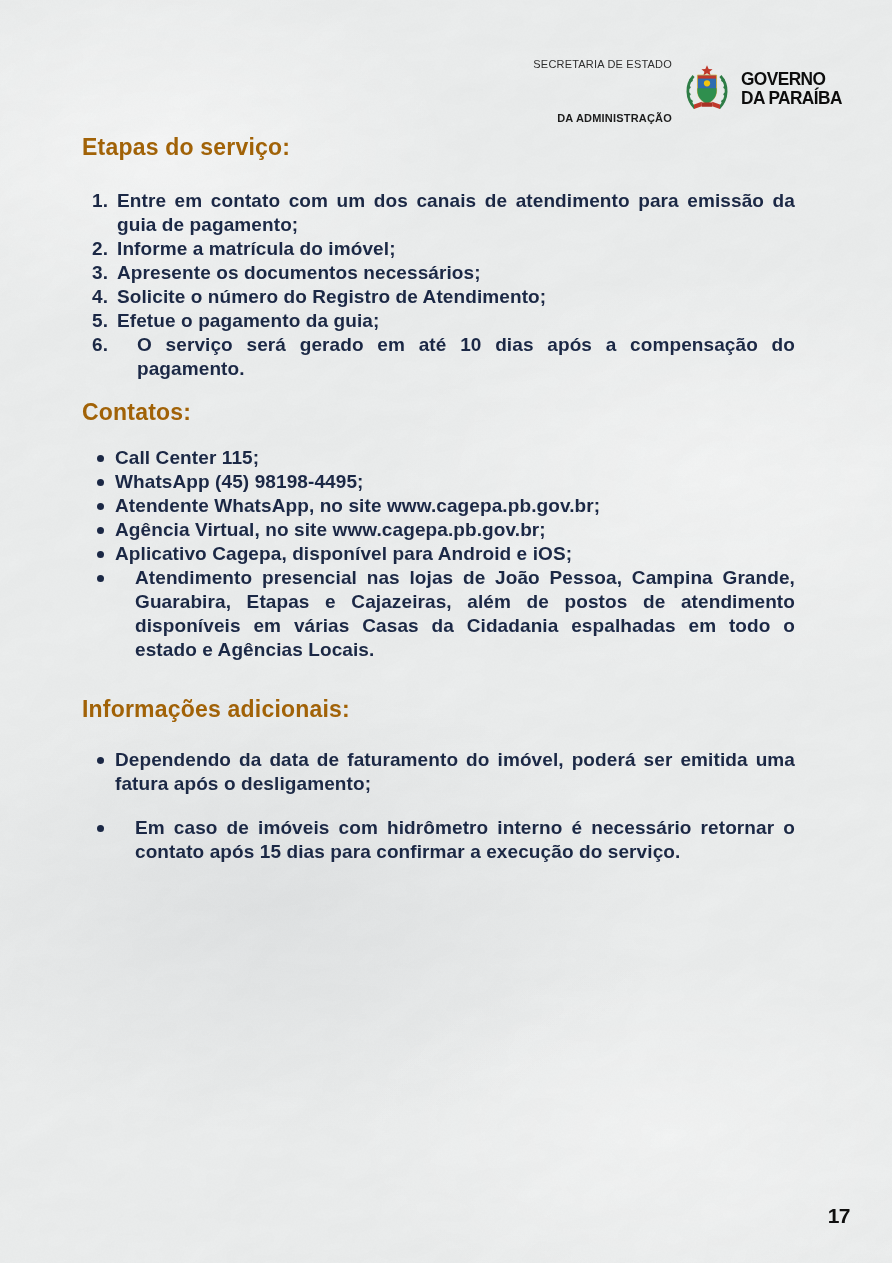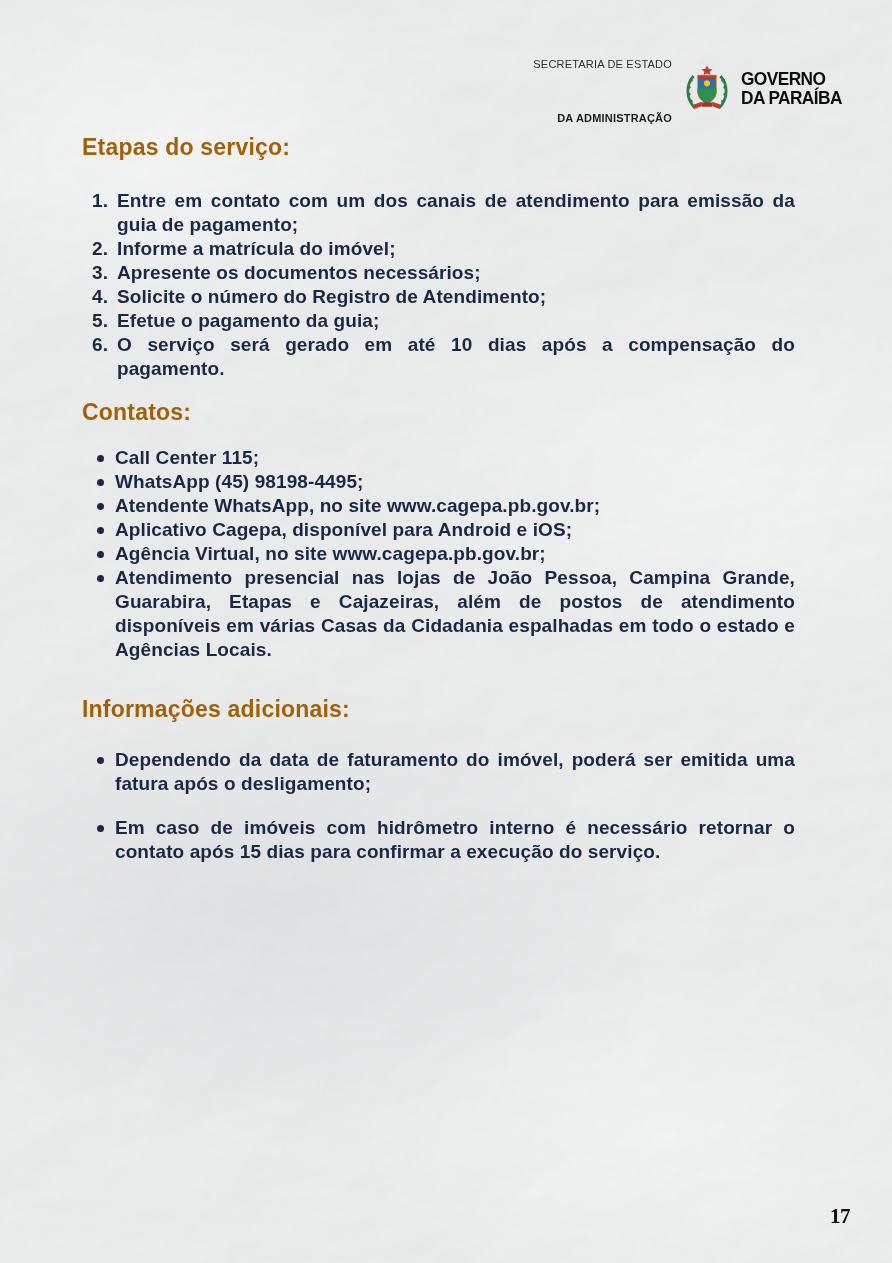--- a/index.html
+++ b/index.html
@@ -55,37 +55,36 @@
   .row { display: flex; align-items: flex-start; }
   .num {
     flex: 0 0 25px; font-weight: 700; white-space: nowrap;
   }
   .dot-cell { flex: 0 0 21px; padding-left: 3px; }
   .dot {
     display: block; width: 7px; height: 7px; border-radius: 50%;
     background: #1b2845; margin-top: 9px;
   }
   .txt { flex: 1; text-align: justify; }
-  .row:last-child .txt, .single .txt { text-align: justify; }
+  .row:last-child .txt, .single .txt { text-align: justify; margin-left: 20px; }
 
   #sec-etapas h2 { margin-top: 0; }
   #sec-etapas .list { margin-top: 29px; padding-left: 10px; }
   #sec-documentacao h2 { margin-top: 13px; }
   #sec-documentacao .list { margin-top: 25px; padding-left: 12px; }
   #sec-contatos h2 { margin-top: 18px; }
   #sec-contatos .list { margin-top: 21px; padding-left: 12px; }
   #sec-informacoes h2 { margin-top: 34px; }
   #sec-informacoes .list { margin-top: 26px; padding-left: 12px; }
   .list-spaced .row + .row { margin-top: 20px; }
 
   .page-number {
     position: absolute; right: 42px; top: 1204px;
     font-size: 21px; font-weight: 700; color: #0f0f0f;
     letter-spacing: -.5px;
-    font-family: Liberation Serif, serif;
   }
 </style>
 </head>
 <body>
 
 <svg class="texture" width="892" height="1263">
   <filter id="crumple" x="0" y="0" width="100%" height="100%">
     <feTurbulence type="fractalNoise" baseFrequency="0.012 0.016" numOctaves="3" seed="7" result="n"></feTurbulence>
     <feDiffuseLighting in="n" surfaceScale="1.7" diffuseConstant="1.02" lighting-color="#ffffff">
       <feDistantLight azimuth="235" elevation="64"></feDistantLight>
@@ -183,27 +182,27 @@
         <div class="row">
           <span class="dot-cell">
               <span class="dot"></span>
             </span>
           <span class="txt">Atendente WhatsApp, no site www.cagepa.pb.gov.br;</span>
         </div>
         <div class="row">
           <span class="dot-cell">
               <span class="dot"></span>
             </span>
+          <span class="txt">Agência Virtual, no site www.cagepa.pb.gov.br;</span>
+        </div>
+        <div class="row">
+          <span class="dot-cell">
+              <span class="dot"></span>
+            </span>
           <span class="txt">Aplicativo Cagepa, disponível para Android e iOS;</span>
-        </div>
-        <div class="row">
-          <span class="dot-cell">
-              <span class="dot"></span>
-            </span>
-          <span class="txt">Agência Virtual, no site www.cagepa.pb.gov.br;</span>
         </div>
         <div class="row">
           <span class="dot-cell">
               <span class="dot"></span>
             </span>
           <span class="txt">Atendimento presencial nas lojas de João Pessoa, Campina Grande, Guarabira, Etapas e Cajazeiras, além de postos de atendimento disponíveis em várias Casas da Cidadania espalhadas em todo o estado e Agências Locais.</span>
         </div>
       </div>
     </section>
 

